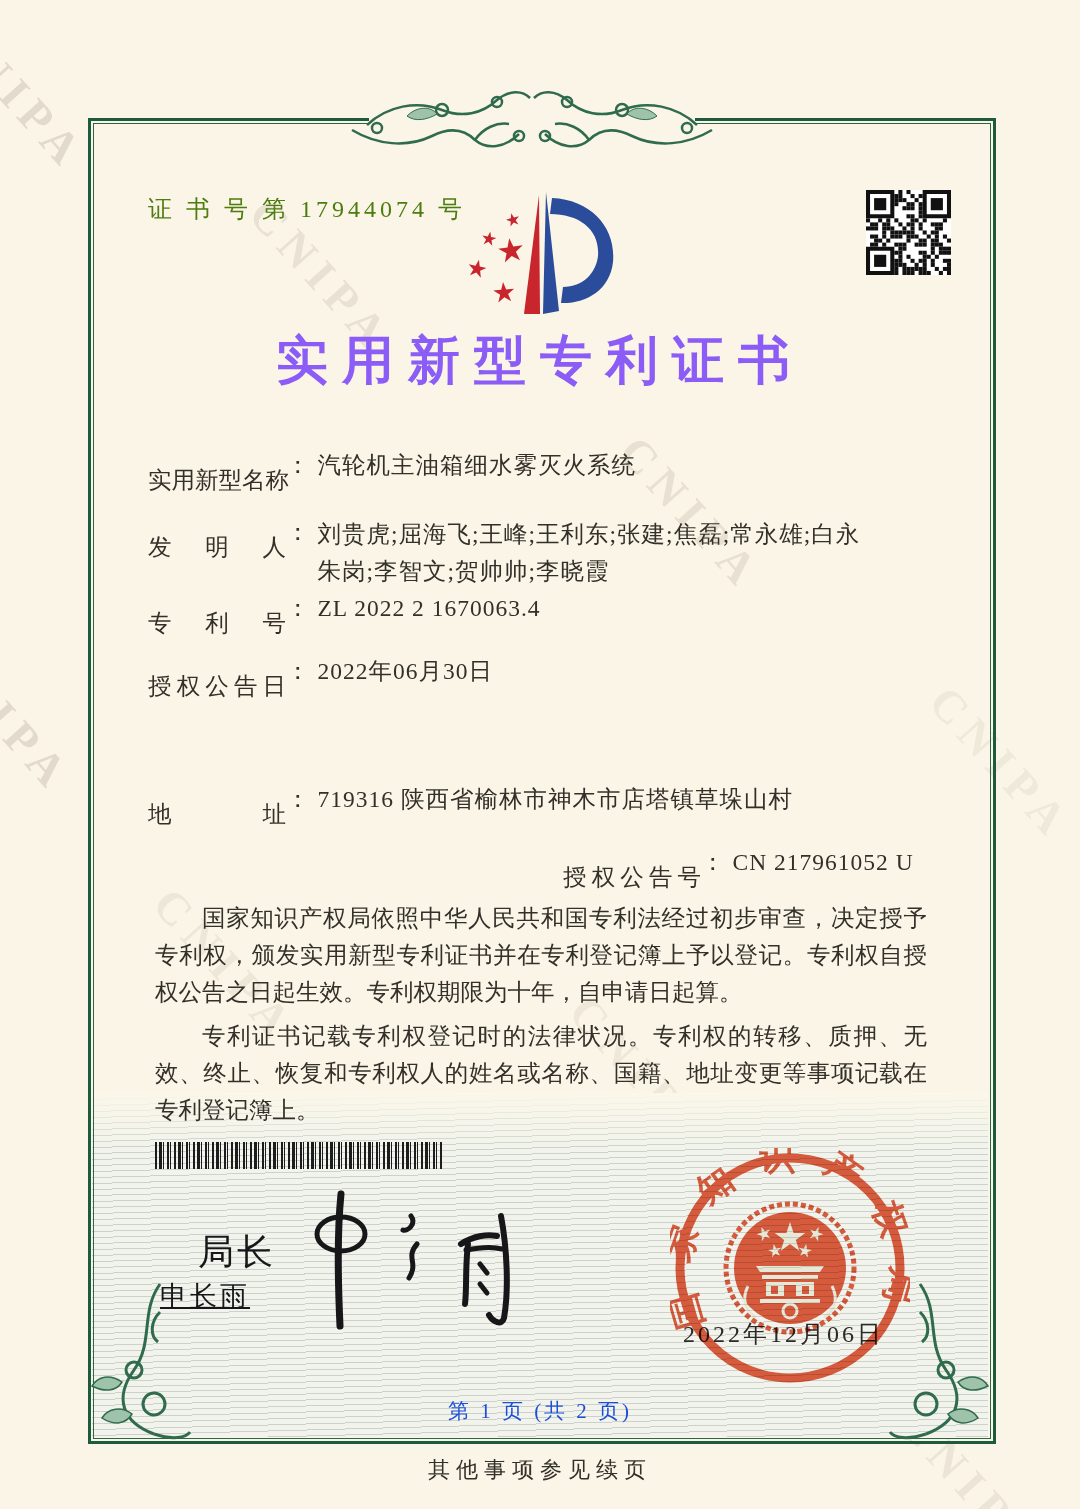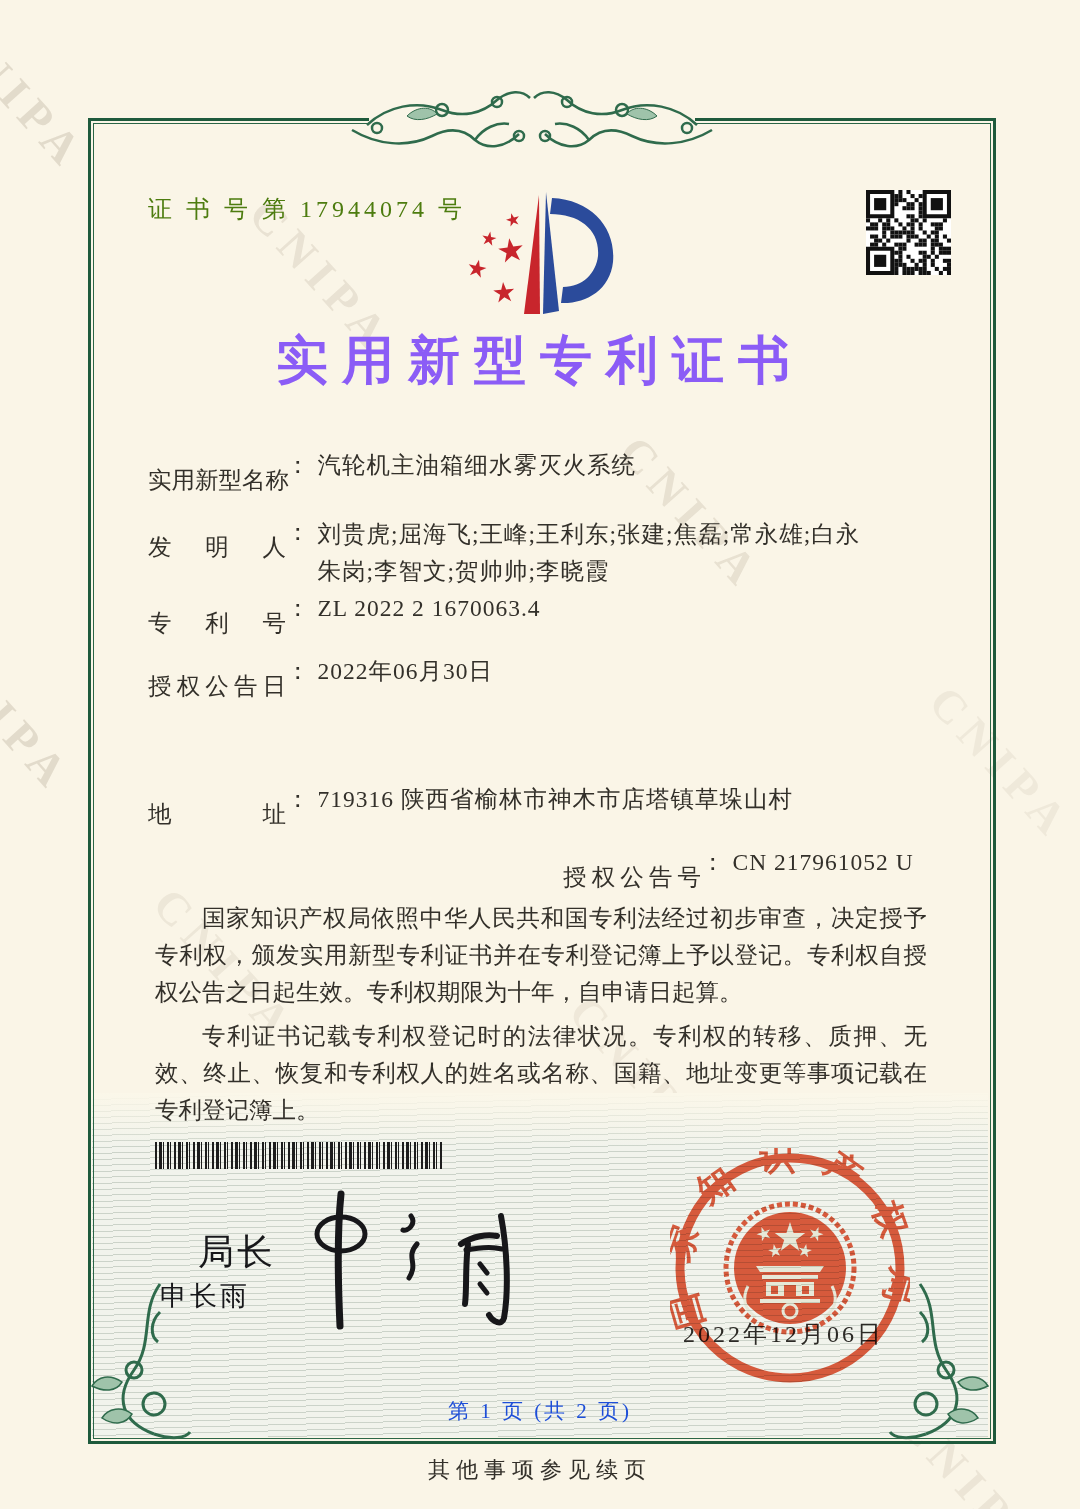--- a/index.html
+++ b/index.html
@@ -45,21 +45,21 @@
 
   
   .barcode{position:absolute;left:155px;top:1142px;width:287px;height:27px;
     background:repeating-linear-gradient(90deg,#1d1d1d 0 2px,transparent 2px 4px,
       #1d1d1d 4px 7px,transparent 7px 8px,#1d1d1d 8px 9px,transparent 9px 12px,
       #1d1d1d 12px 14px,transparent 14px 15px,#1d1d1d 15px 16px,transparent 16px 19px);}
 
   .director-label{position:absolute;left:160px;top:1228px;font-size:36px;color:#17171a;
                   font-family:"Liberation Sans","DejaVu Sans",sans-serif;letter-spacing:3px;margin-left:38px;}
   .director-name{position:absolute;left:160px;top:1278px;font-size:27px;color:#17171a;
-                 font-family:"Liberation Sans","DejaVu Sans",sans-serif;letter-spacing:3px;}
+                 font-family:"Liberation Sans","DejaVu Sans",sans-serif;letter-spacing:3px;text-decoration:underline;}
 
   .sig{position:absolute;left:295px;top:1188px;}
 
   .seal-date{position:absolute;left:683px;top:1318px;font-size:24px;color:#2c2a26;
              letter-spacing:3px;z-index:4;}
   .seal{position:absolute;left:670px;top:1148px;z-index:5;opacity:.88;mix-blend-mode:multiply;}
 
   .page-footer{position:absolute;left:0;top:1397px;width:100%;text-align:center;
                font-size:21px;letter-spacing:3px;color:#1d4ed8;z-index:6;}
   .cont-note{position:absolute;left:0;top:1455px;width:100%;text-align:center;

